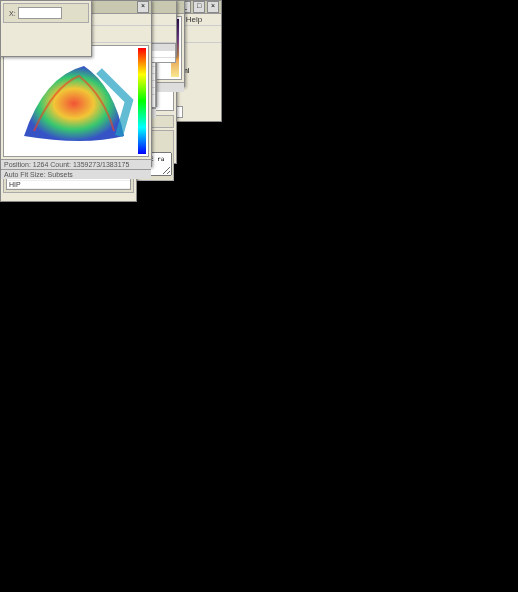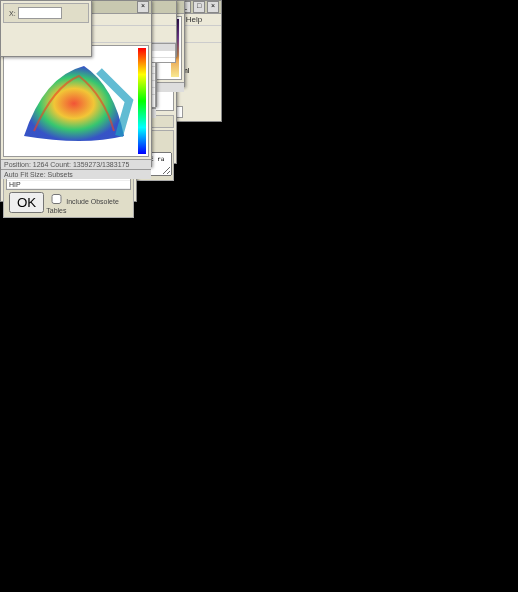--- a/index.html
+++ b/index.html
@@ -398,24 +398,20 @@
         <div class="tab active">Surveys</div>
         <div class="tab">By Keyword</div>
       </div>
     <div class="list" style="height:40px">
         <div class="list-row">2MASS</div>
         <div class="list-row">AKARI</div>
         <div class="list-row">GLIMPSE</div>
         <div class="list-row">GSC</div>
         <div class="list-row">HIP</div>
       </div>
-    <div class="form-row">
-        <button>OK</button>
-        <label><input type="checkbox" style=""><span>Include Obsolete Tables</span></label>
-      </div>
   </div>
 </div>
 
 <div class="win" style="left:136;top:242;width:134px;height:130px">
   <div class="tb">
       <span>Sky Plot(1)</span>
     </div>
   <div class="menu">
       <span>Window</span>
       <span>Layers</span>

